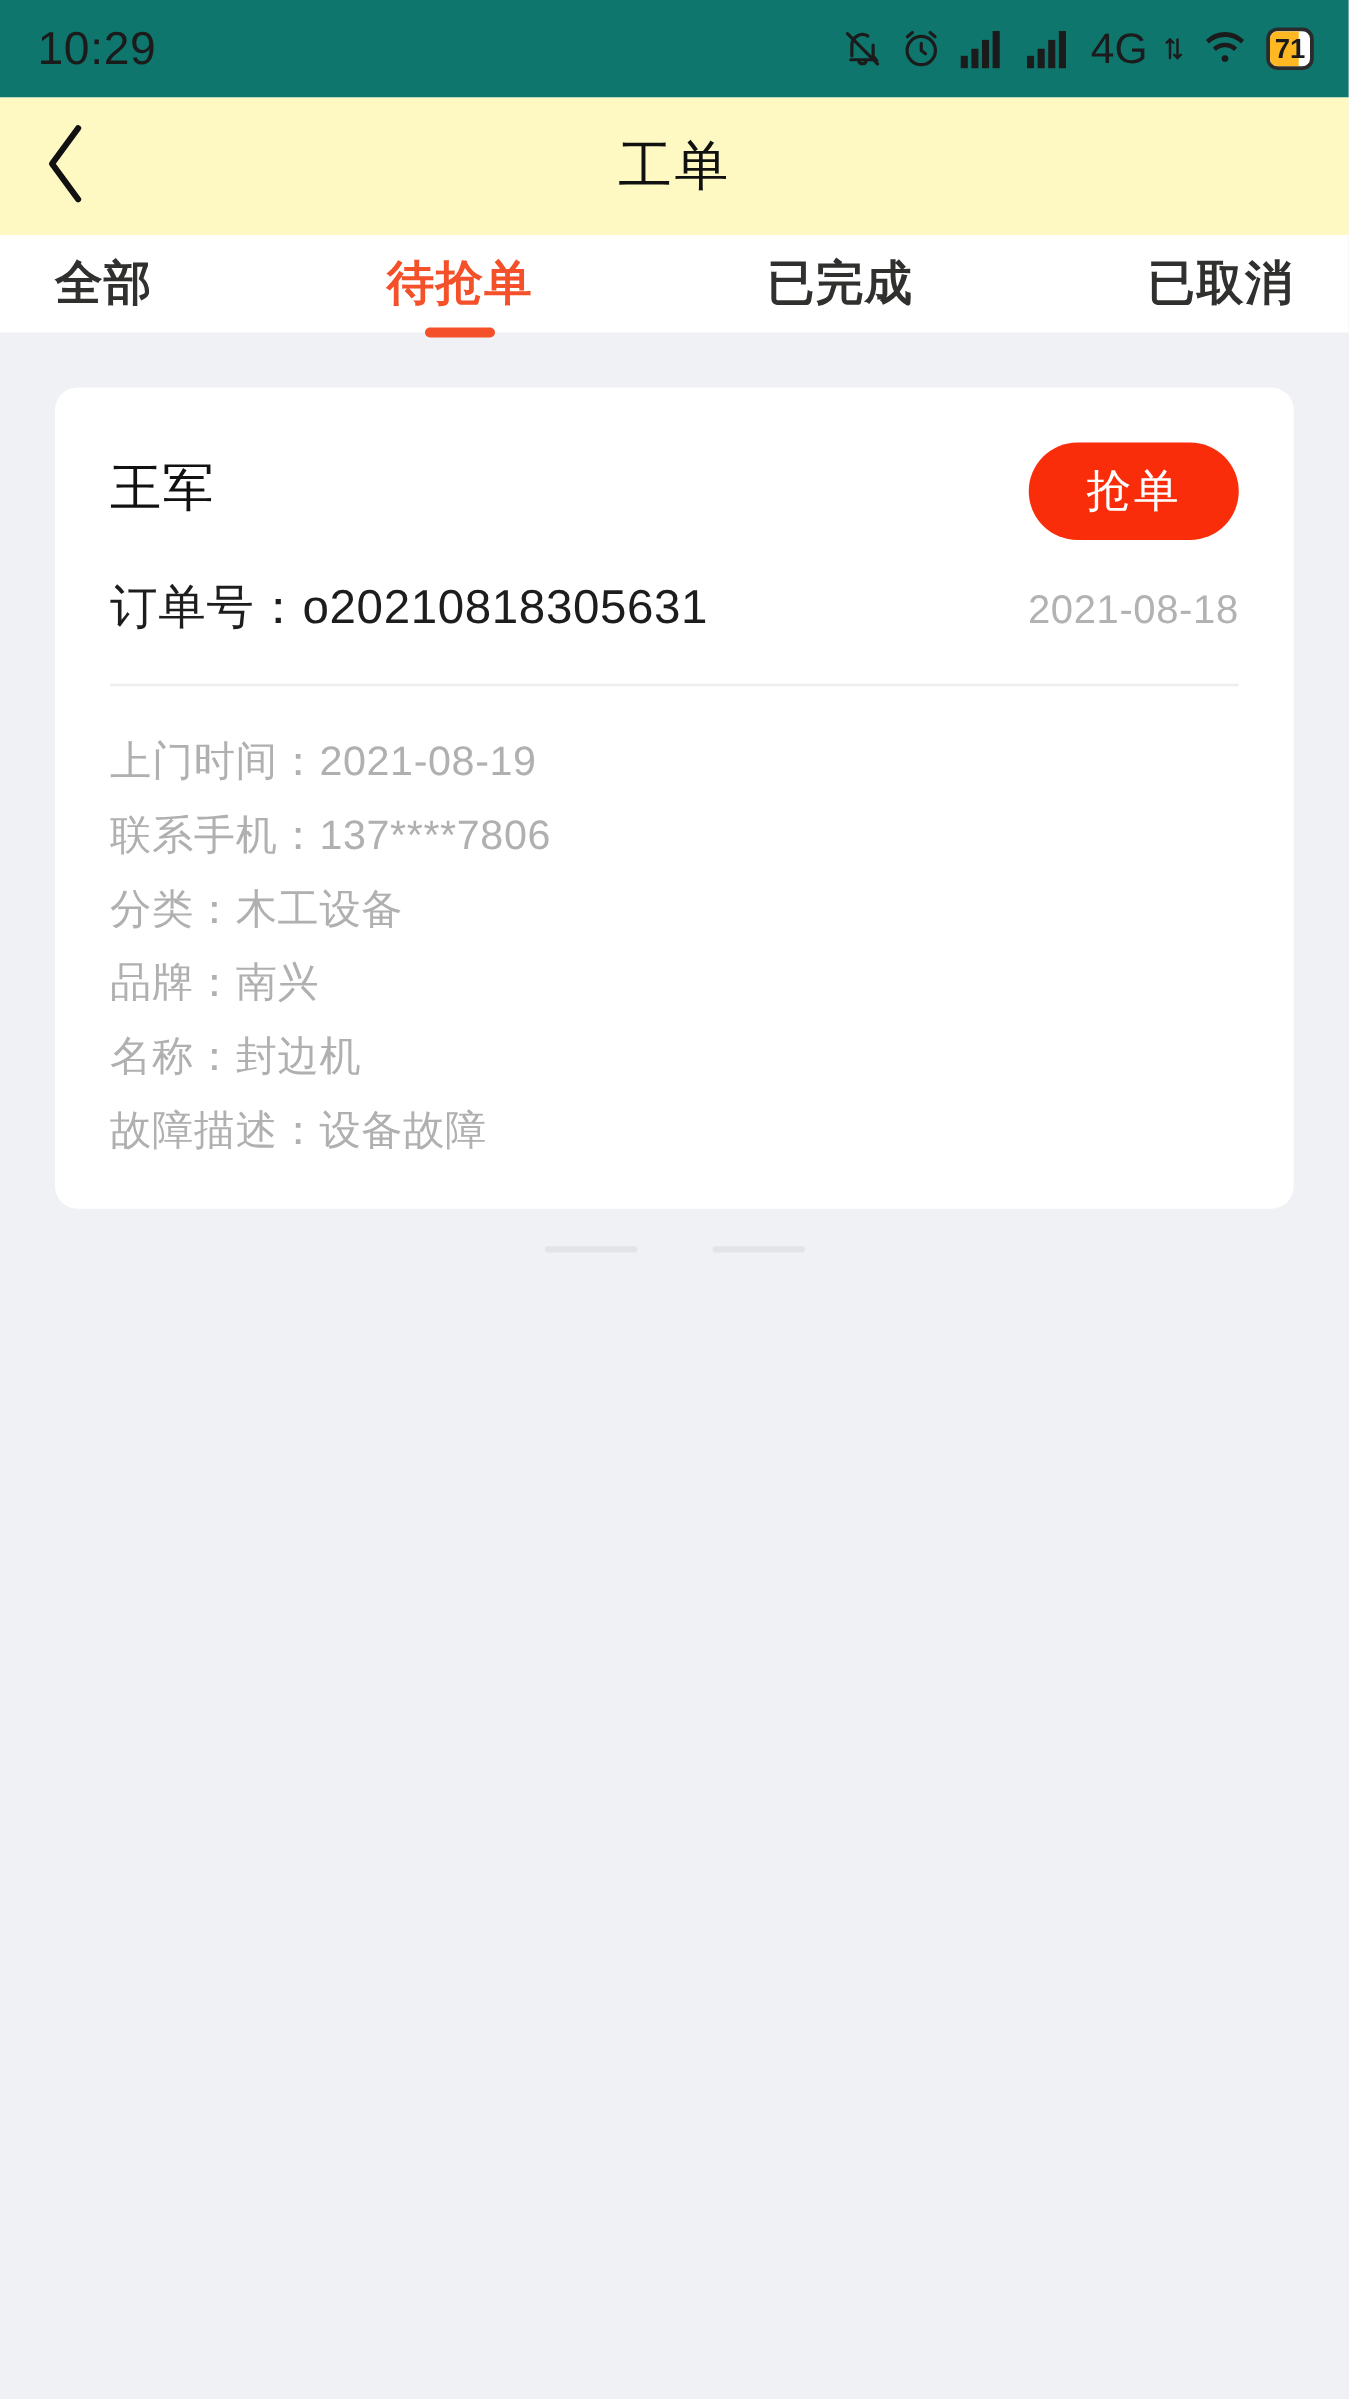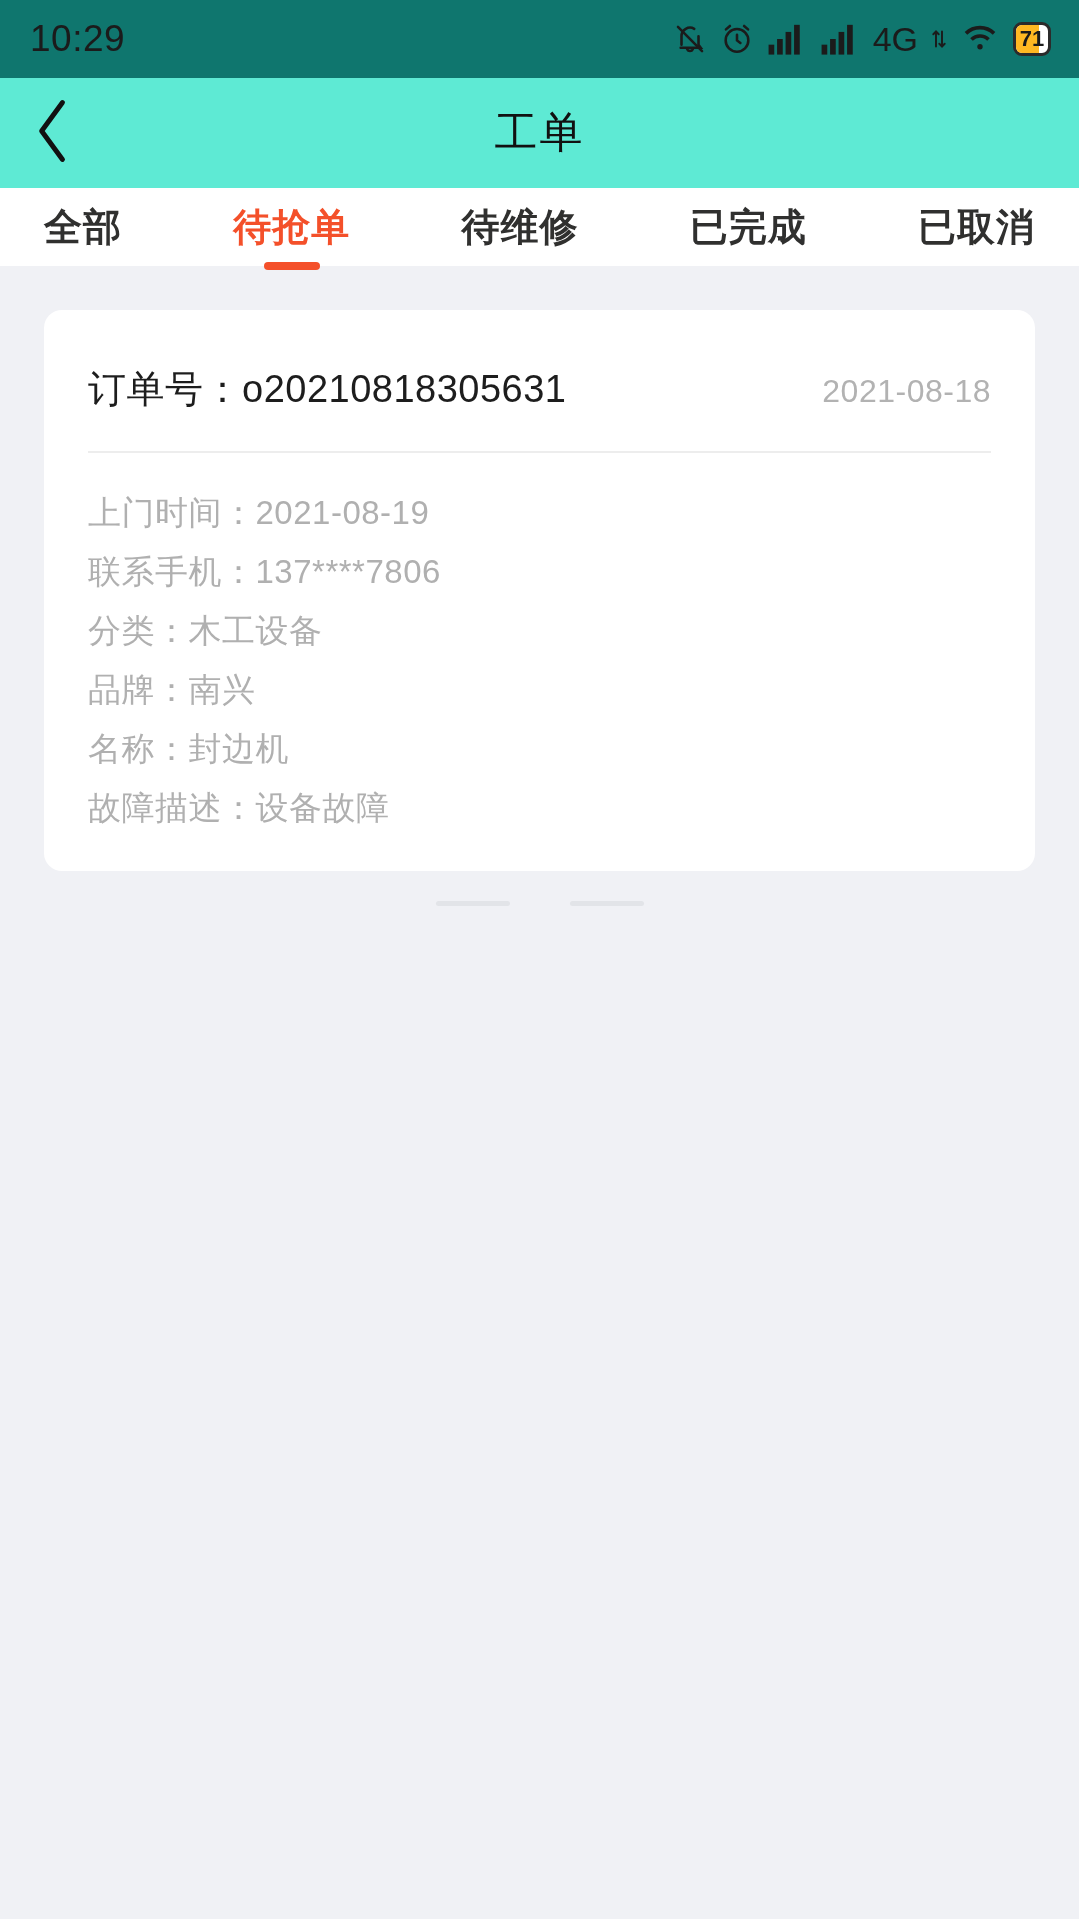--- a/index.html
+++ b/index.html
@@ -70,21 +70,21 @@
     text-align: center;
     font-size: 22px;
     font-weight: bold;
     color: #1b1b1b;
     line-height: 28px;
   }
 
   
   .navbar {
     height: 110px;
-    background: #5eead4;
+    background: #fef9c3;
     display: flex;
     align-items: center;
     position: relative;
   }
   .back-btn {
     position: absolute;
     left: 30px;
     top: 0;
     bottom: 0;
     width: 90px;
@@ -306,34 +306,35 @@
 
 <div class="tabs">
   <div class="tab">
     <span>全部</span>
   </div>
   <div class="tab active">
     <span>待抢单</span>
     <span class="tab-underline"></span>
   </div>
   <div class="tab">
-    <span>待维修</span>
-  </div>
-  <div class="tab">
     <span>已完成</span>
   </div>
   <div class="tab">
     <span>已取消</span>
   </div>
 </div>
 
 <div class="content">
 
   <div class="card">
 
+    <div class="card-head">
+      <div class="customer-name">王军</div>
+      <button class="grab-btn">抢单</button>
+    </div>
 
     <div class="order-row">
       <div class="order-no">订单号：o20210818305631</div>
       <div class="order-date">2021-08-18</div>
     </div>
 
     <div class="divider"></div>
 
     <div class="detail-line">上门时间：2021-08-19</div>
     <div class="detail-line">联系手机：137****7806</div>

